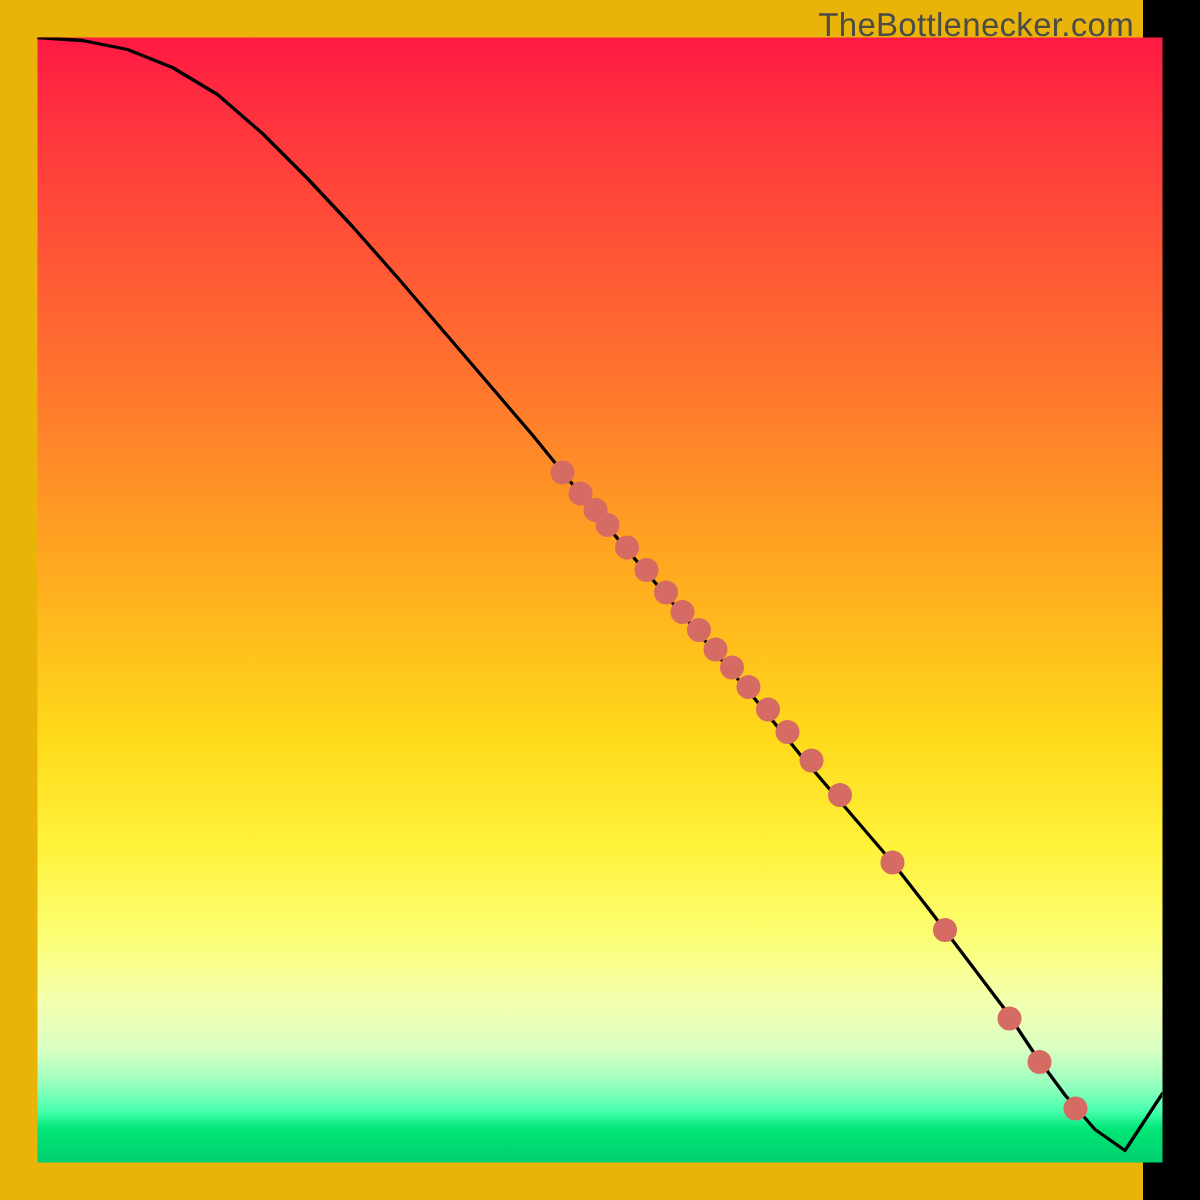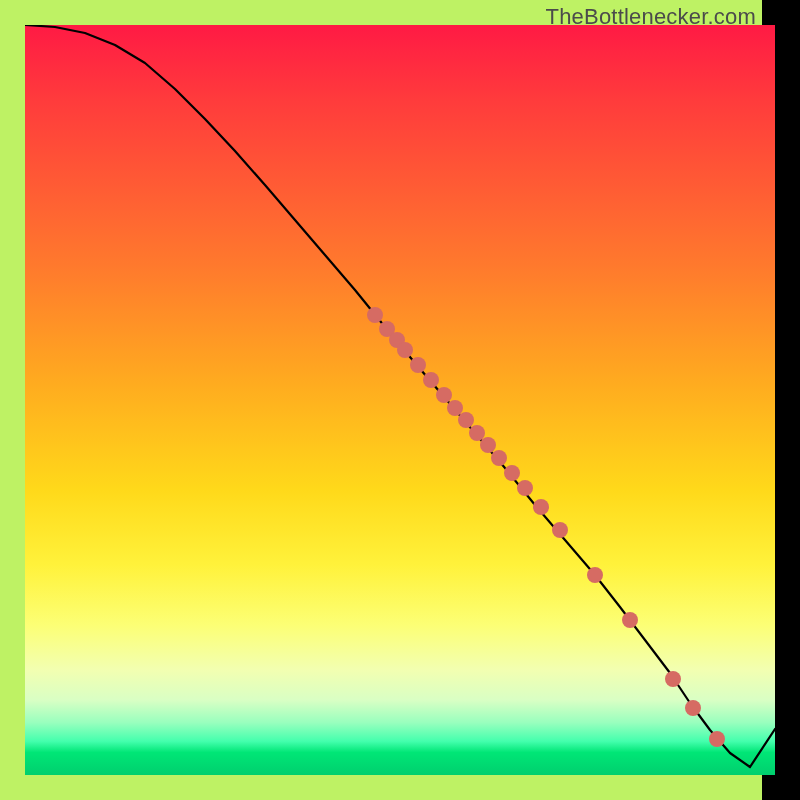--- a/index.html
+++ b/index.html
@@ -10,21 +10,21 @@
     overflow: hidden;
     background: #000;
     font-family: Arial, Helvetica, sans-serif;
   }
   .frame {
     position: absolute;
     left: 0;
     top: 0;
     width: 762px;
     height: 800px;
-    background: #bef264;
+    background: #eab308;
     text-align: center;
   }
   .plot {
     position: absolute;
     left: 25px;
     top: 25px;
     width: 750px;
     height: 750px;
   }
   .gradient {

